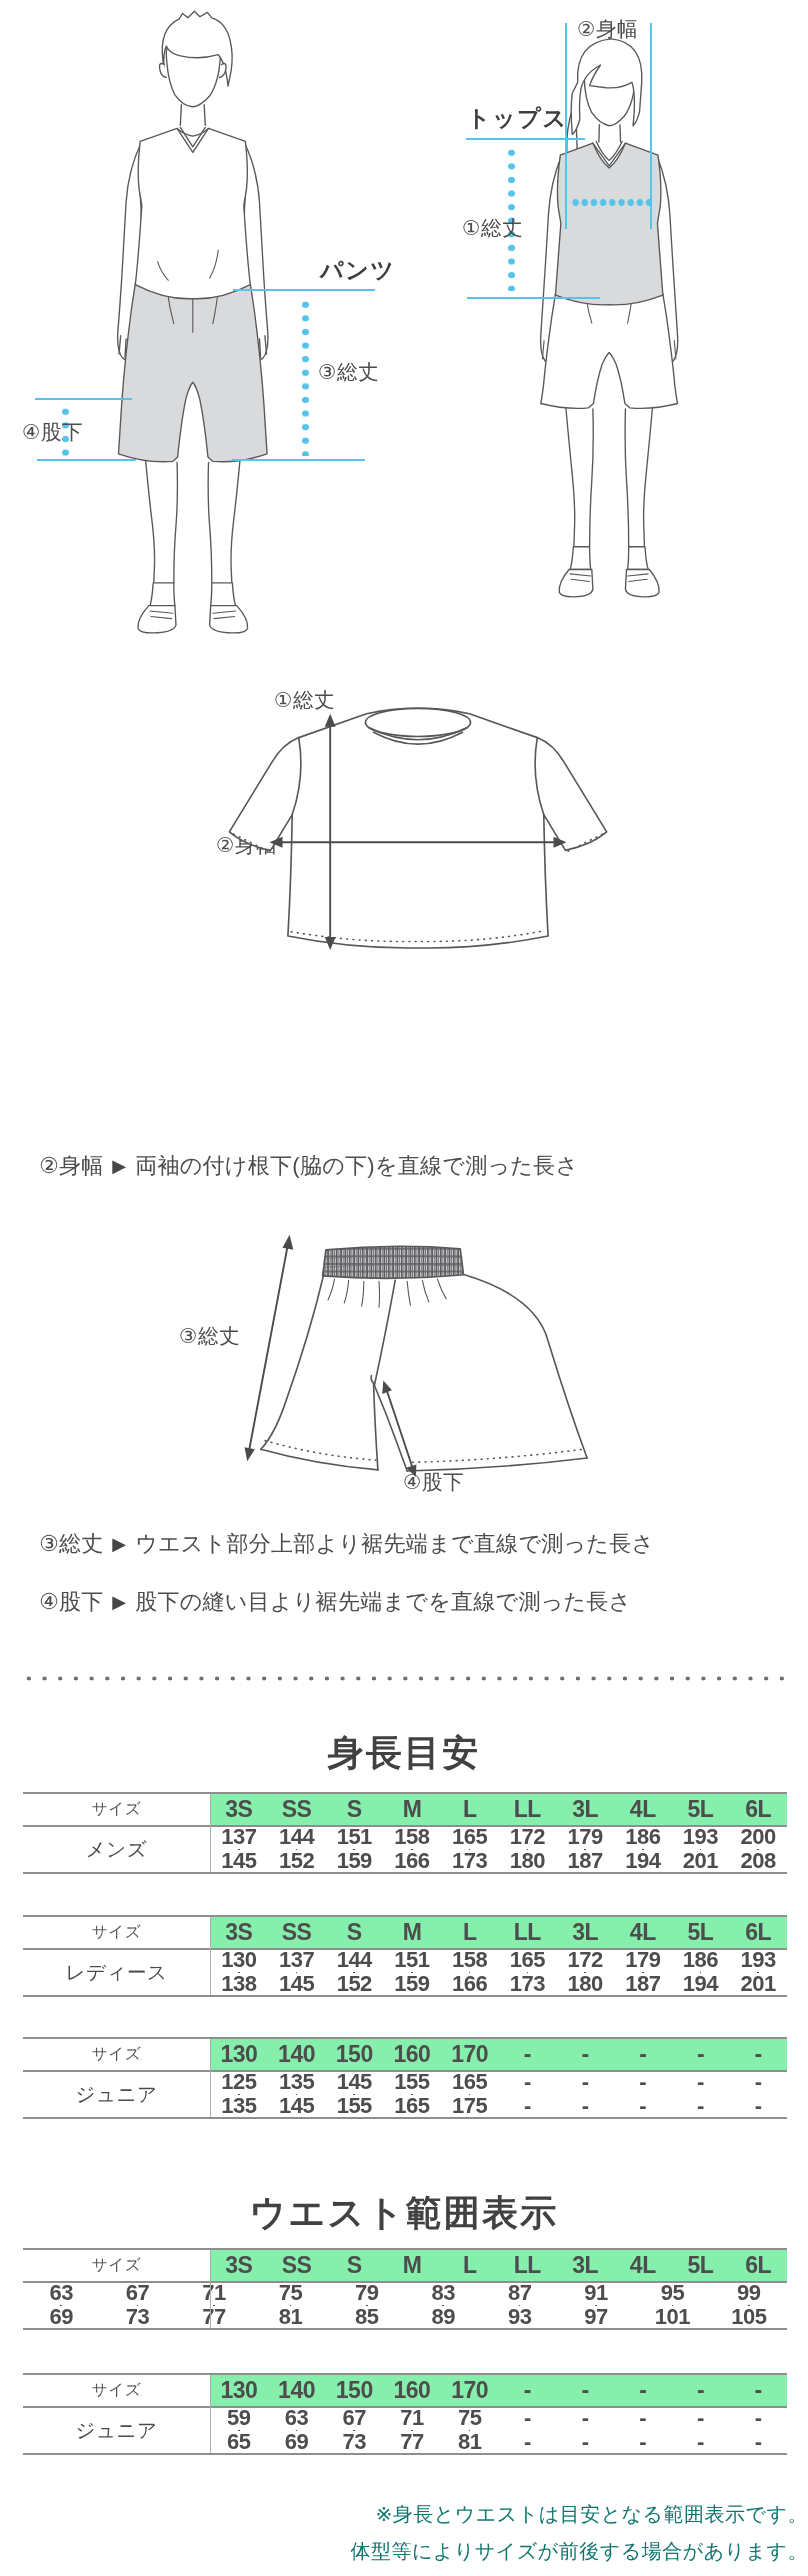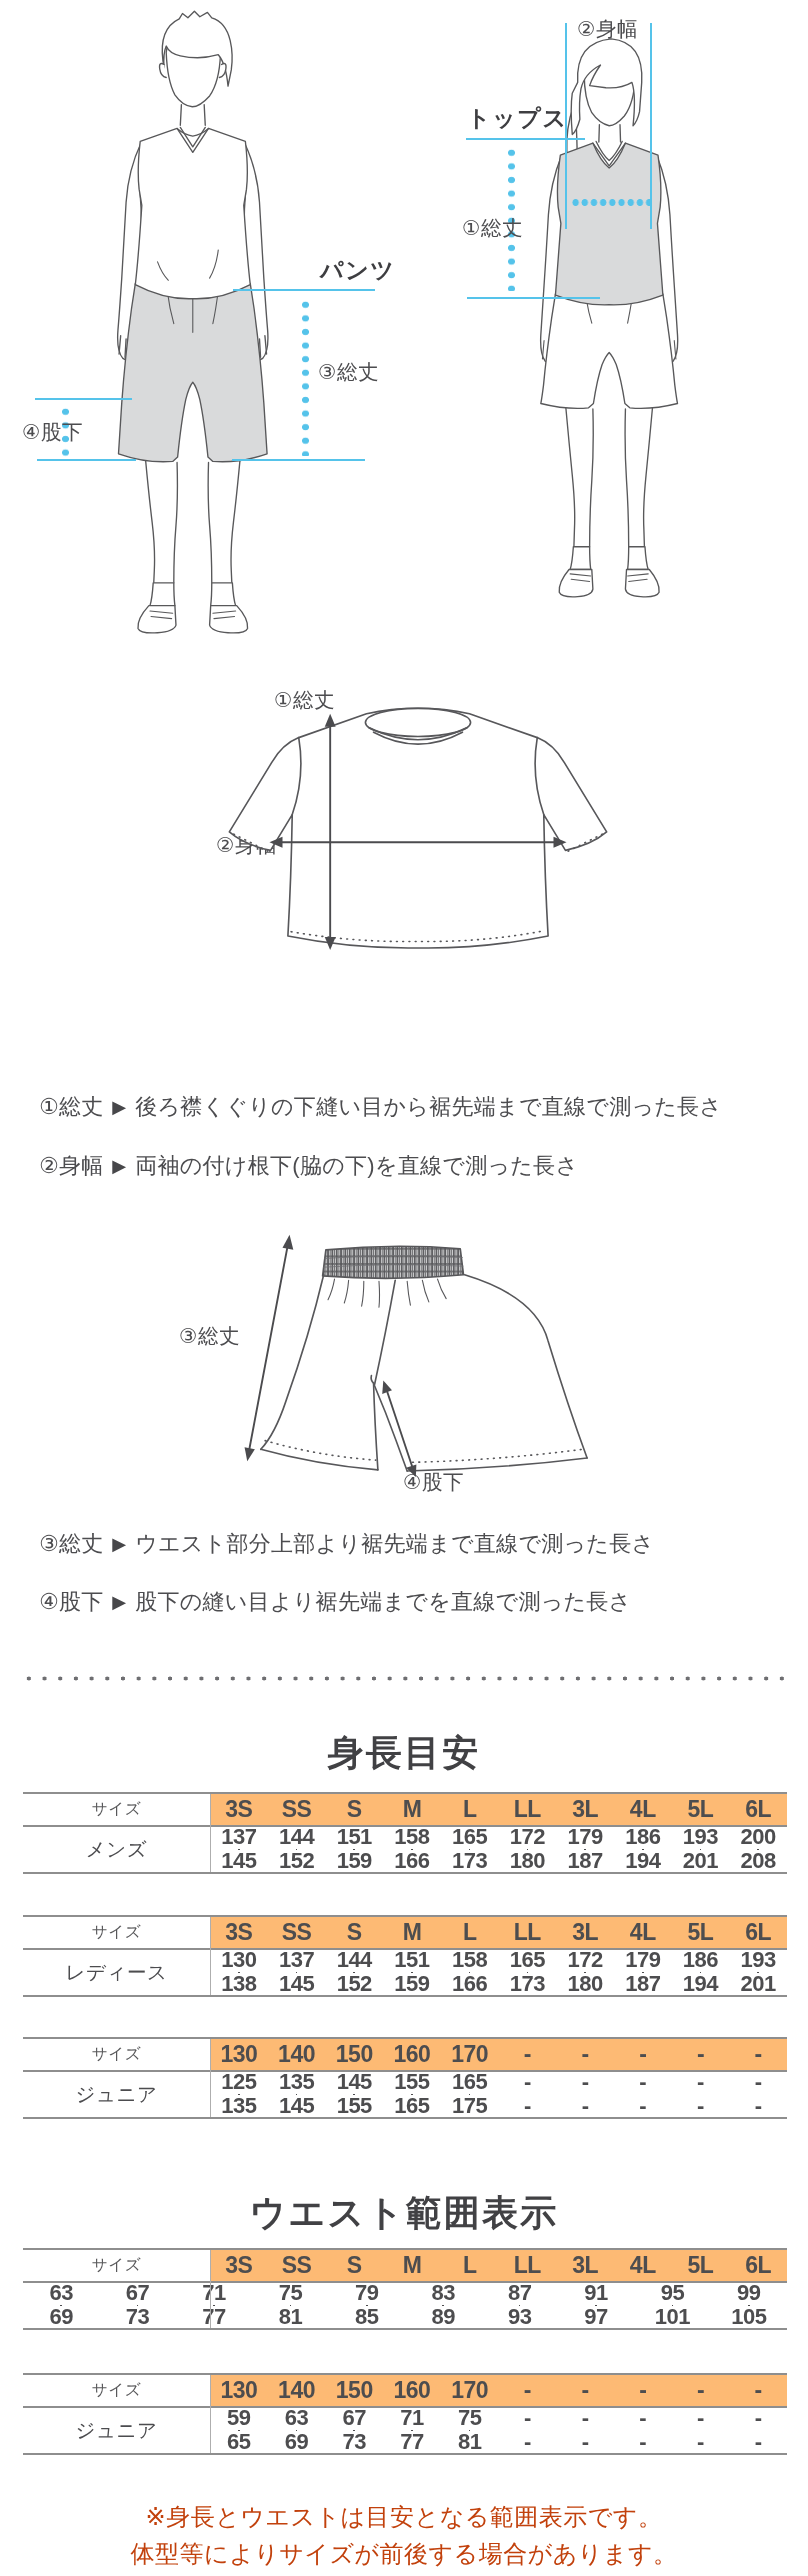--- a/index.html
+++ b/index.html
@@ -20,32 +20,32 @@
   
   .exp{position:absolute;left:39px;font-size:22px;color:#4c4c4f;white-space:nowrap;letter-spacing:0.3px;}
   .exp .arr{display:inline-block;margin:0 8.7px;font-size:18px;color:#47474a;transform:translateY(-1.1px);}
   
   .divider{position:absolute;top:1676px;left:20.6px;width:773px;height:5.4px;
            background-image:radial-gradient(circle,#6e6e71 1.9px,rgba(255,255,255,0) 2.4px);
            background-size:15.7px 5.4px;background-position:0 center;}
   
   .sec-title{position:absolute;left:0;width:100%;text-align:center;
              font-size:36px;font-weight:bold;color:#414144;letter-spacing:2.2px;}
-  .footer-line{position:absolute;left:0;width:100%;text-align:center;
-               font-size:24px;color:#c2410c;letter-spacing:0.5px;}
+  .footer-line{position:absolute;left:0;width:100%;text-align:right;
+               font-size:20px;color:#0f766e;letter-spacing:0.5px;}
   
   .stable{position:absolute;left:23px;width:764px;
           border-top:2.2px solid #8e8e8e;border-bottom:2.2px solid #8e8e8e;background:#fff;}
   .stable::after{content:"";position:absolute;left:187px;top:0;bottom:0;width:1.1px;background:#aeaeae;}
   .s-row{display:flex;}
   .s-header{height:31px;border-bottom:2.2px solid #8e8e8e;}
   .s-sizecell{width:187px;display:flex;align-items:center;justify-content:center;
               font-size:15.7px;color:#58585a;letter-spacing:0.5px;background:#fff;}
   .s-cols{flex:1;display:flex;}
-  .s-hcols{background:#fdba74;text-align:center;}
+  .s-hcols{background:#86efac;text-align:center;}
   .s-hcols .c{flex:1;display:flex;align-items:center;justify-content:center;
               font-size:23px;font-weight:bold;color:#4d4d4f;letter-spacing:-0.5px;}
   .s-body{height:45px;}
   .s-rowlabel{width:187px;display:flex;align-items:center;justify-content:center;
               font-size:19.5px;color:#4c4c4f;letter-spacing:0.5px;}
   .range{flex:1;display:flex;flex-direction:column;align-items:center;justify-content:center;}
   .range .n{font-size:22px;font-weight:bold;color:#4d4d4f;letter-spacing:-0.5px;line-height:0.95;}
   .range .bar{width:1.6px;height:7px;background:#4d4d4f;margin:1.6px 0;}
   .range .bar.hid{visibility:hidden;height:3.3px;}
 </style>
@@ -144,23 +144,20 @@
       <line x1="124" y1="251" x2="636" y2="251"></line>
     </g>
     <g fill="#4b4b4e" stroke="none">
       <polygon points="218,14 208,38 228,38"></polygon>
       <polygon points="218,450 208,426 228,426"></polygon>
       <polygon points="106,251 130,241 130,261"></polygon>
       <polygon points="654,251 630,241 630,261"></polygon>
     </g>
   </svg>
 
-  <div class="exp" style="top:1092px">
-    <span>①総丈</span><span class="arr">▶</span><span>後ろ襟くぐりの下縫い目から裾先端まで直線で測った長さ</span>
-  </div>
   <div class="exp" style="top:1151px">
     <span>②身幅</span><span class="arr">▶</span><span>両袖の付け根下(脇の下)を直線で測った長さ</span>
   </div>
 
   <div class="mlabel" style="left:179px;top:1322px">③総丈</div>
   <div class="mlabel" style="left:403px;top:1468px">④股下</div>
   <svg style="left:228px;top:1226px" width="380" height="271" viewBox="0 0 700 500" stroke="#57575a" stroke-width="3" stroke-linecap="round" stroke-linejoin="round" fill="none">
     <defs>
       <pattern id="wband" width="8" height="14" patternUnits="userSpaceOnUse">
         <rect width="8" height="14" fill="#d6d7d8"></rect>

